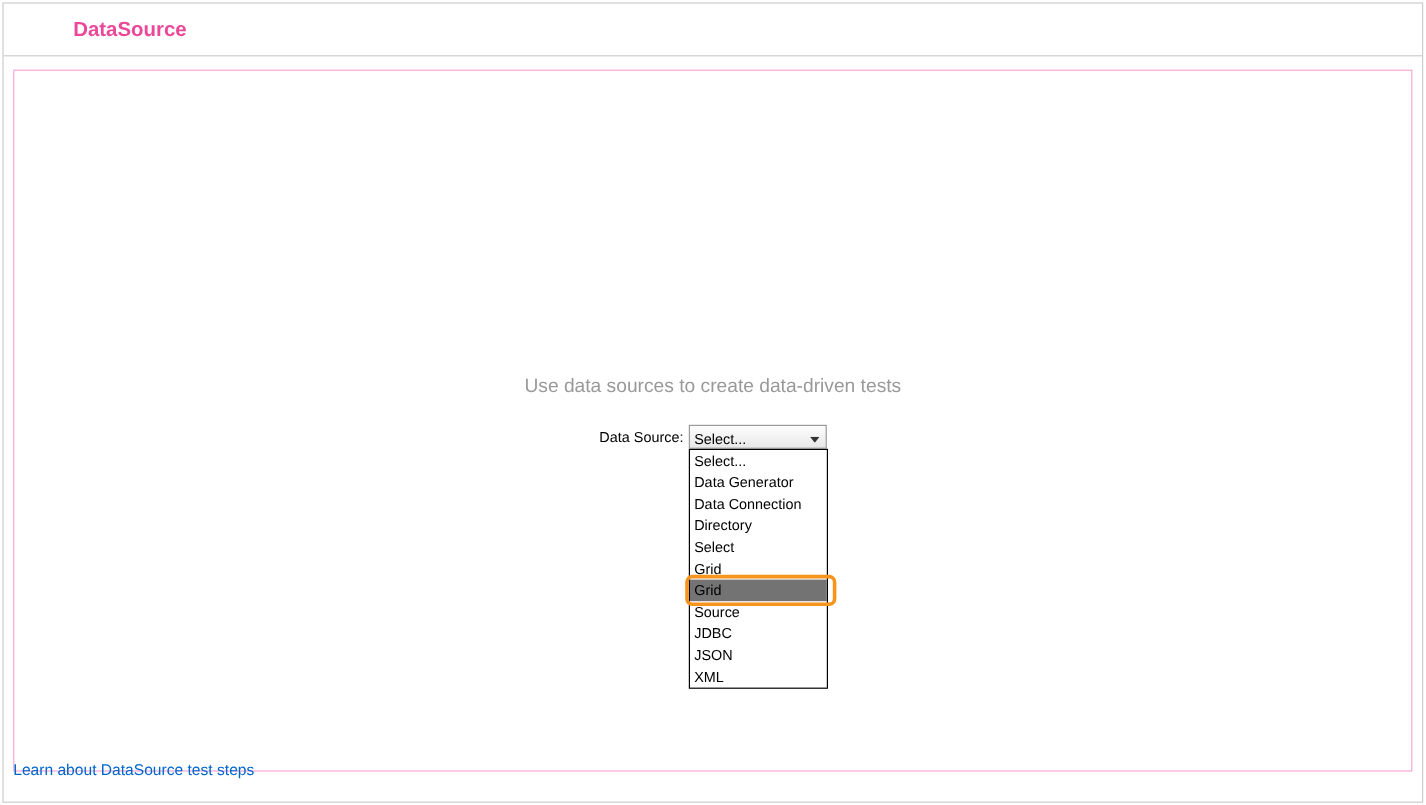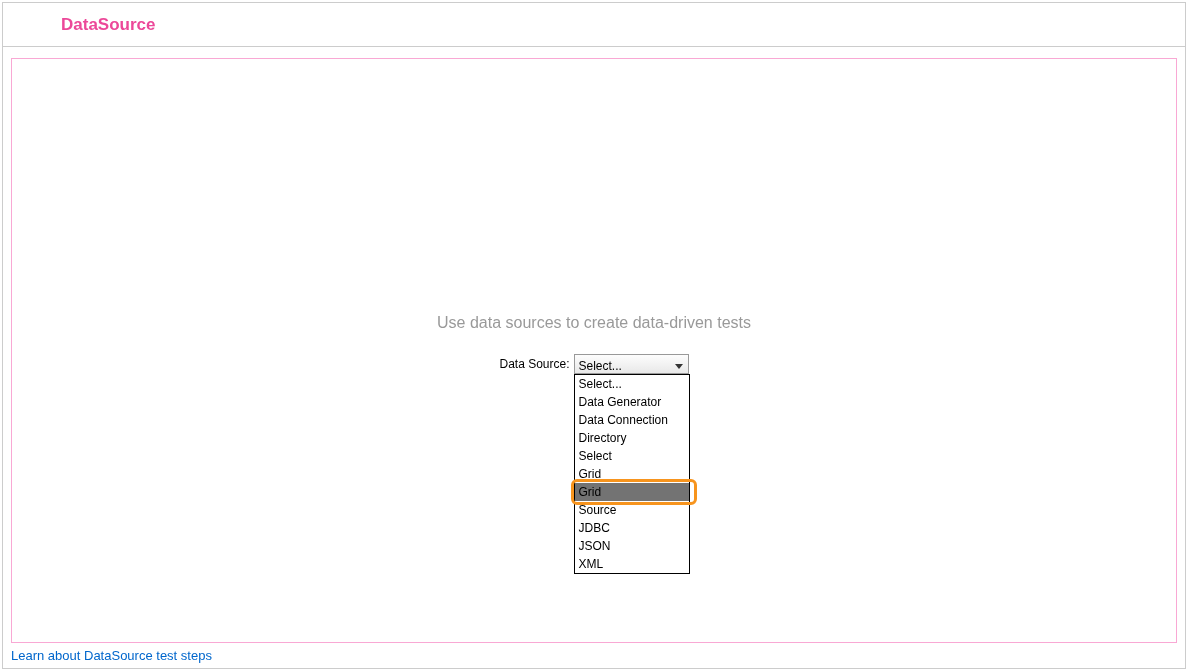--- a/index.html
+++ b/index.html
@@ -111,21 +111,21 @@
     background: #737373;
   }
   .highlight-ring {
     position: absolute;
     border: 3px solid #f7941d;
     border-radius: 6px;
     pointer-events: none;
   }
   .footer-link {
     position: absolute;
-    bottom: 5px;
+    bottom: 19px;
     left: 8px;
     font-size: 13px;
     color: #0066cc;
     cursor: pointer;
   }
 </style>
 </head>
 <body>
 
 <div class="outer-panel">

